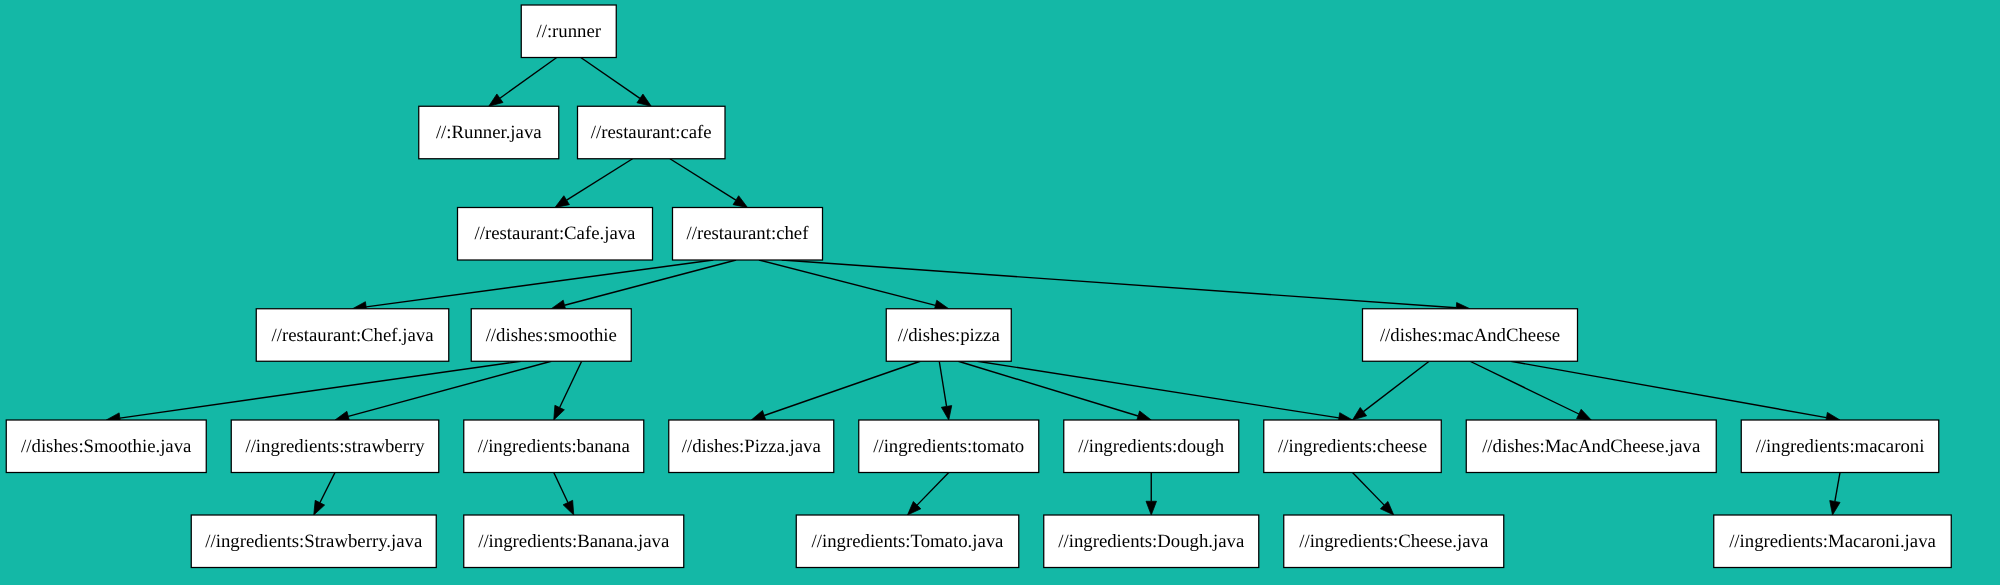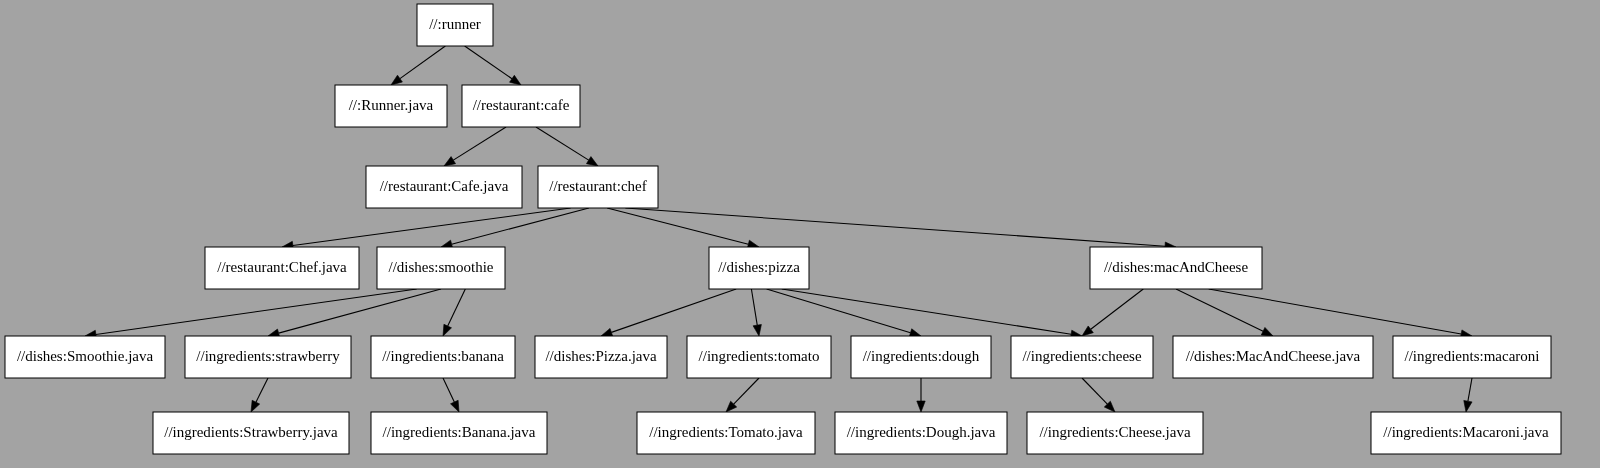--- a/index.html
+++ b/index.html
@@ -4,21 +4,21 @@
 <style>
   html, body {
     margin: 0;
     padding: 0;
     background: #ffffff;
   }
   #graph-root {
     position: relative;
     width: 1600px;
     height: 468px;
-    background: #a3a3a3;
+    background: #14b8a6;
     font-family: "Liberation Serif", "DejaVu Serif", serif;
     overflow: hidden;
   }
   svg.graph-canvas {
     position: absolute;
     top: 0;
     left: 0;
     width: 1600px;
     height: 468px;
     display: block;

